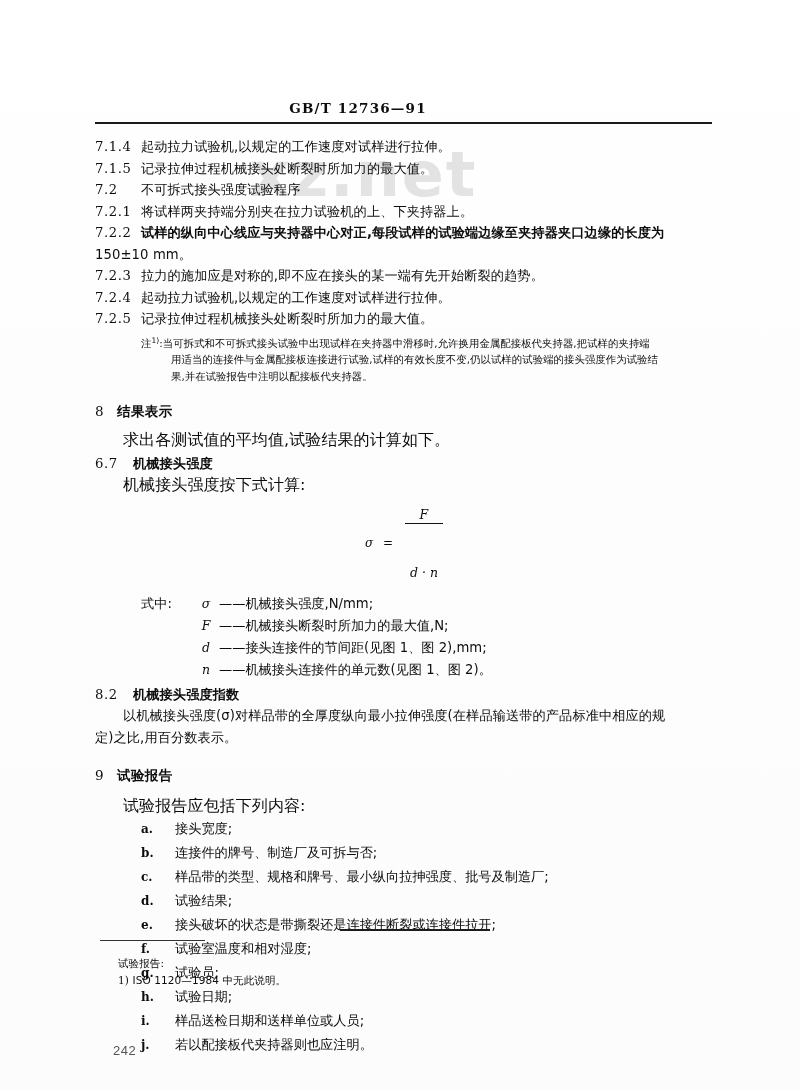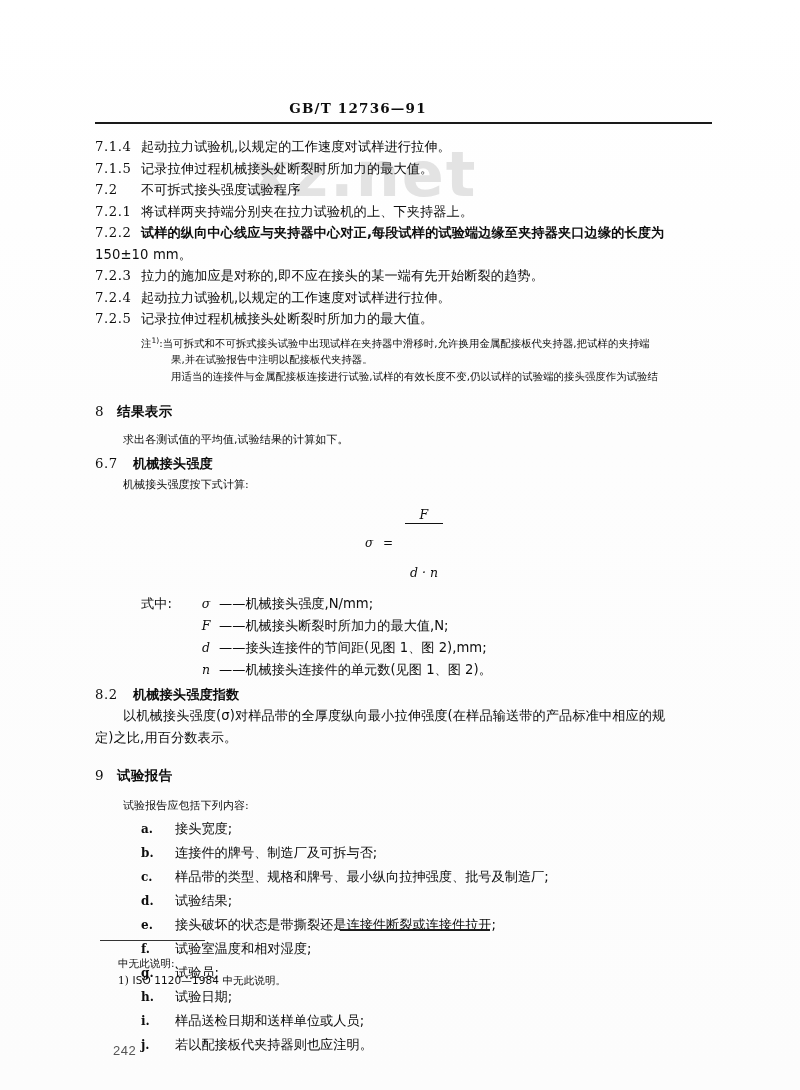--- a/index.html
+++ b/index.html
@@ -69,21 +69,21 @@
     top: 136px;
     width: 620px;
   }
   .line {
     font-size: 13.2px;
     line-height: 21.5px;
     white-space: nowrap;
     letter-spacing: 0.1px;
   }
   .para {
-    font-size: 11px;
+    font-size: 16px;
     line-height: 21.5px;
     letter-spacing: 0.1px;
   }
   .num {
     display: inline-block;
     min-width: 46px;
     font-family: "DejaVu Serif", "Liberation Serif", serif;
     letter-spacing: 0.6px;
   }
   .num-short {
@@ -264,22 +264,22 @@
     <div class="line">
       <span class="num">7.2.4</span><span>起动拉力试验机,以规定的工作速度对试样进行拉伸。</span>
     </div>
 
     <div class="line">
       <span class="num">7.2.5</span><span>记录拉伸过程机械接头处断裂时所加力的最大值。</span>
     </div>
 
     <div class="note-block">
       <div class="note-body"><span>注</span><sup>1)</sup><span>:</span><span>当可拆式和不可拆式接头试验中出现试样在夹持器中滑移时,允许换用金属配接板代夹持器,把试样的夹持端</span></div>
+      <div style="padding-left:30px;">用适当的连接件与金属配接板连接进行试验,试样的有效长度不变,仍以试样的试验端的接头强度作为试验结</div>
       <div style="padding-left:30px;">果,并在试验报告中注明以配接板代夹持器。</div>
-      <div style="padding-left:30px;">用适当的连接件与金属配接板连接进行试验,试样的有效长度不变,仍以试样的试验端的接头强度作为试验结</div>
     </div>
 
     <div class="sec-head" style="margin-top:16px;">
       <span class="sec-no">8</span><span>结果表示</span>
     </div>
 
     <div class="para indent1" style="margin-top:7px;">求出各测试值的平均值,试验结果的计算如下。</div>
 
     <div class="line" style="margin-top:2px;">
       <span class="num-short">6.7</span><span class="bold">机械接头强度</span>
@@ -355,21 +355,21 @@
     <div class="list-item">
       <span class="list-marker">j.</span><span>若以配接板代夹持器则也应注明。</span>
     </div>
 
   </div>
 
   <div class="mid-rule"></div>
   <div class="foot-rule"></div>
 
   <div class="footnote">
-    <div>中无此说明:</div>
+    <div>试验报告:</div>
     <div>
       <span class="fn-mark">1)</span>
       <span>ISO 1120—1984 中无此说明。</span>
     </div>
   </div>
 
   <div class="page-no">242</div>
 </div>
 
 </body></html>

